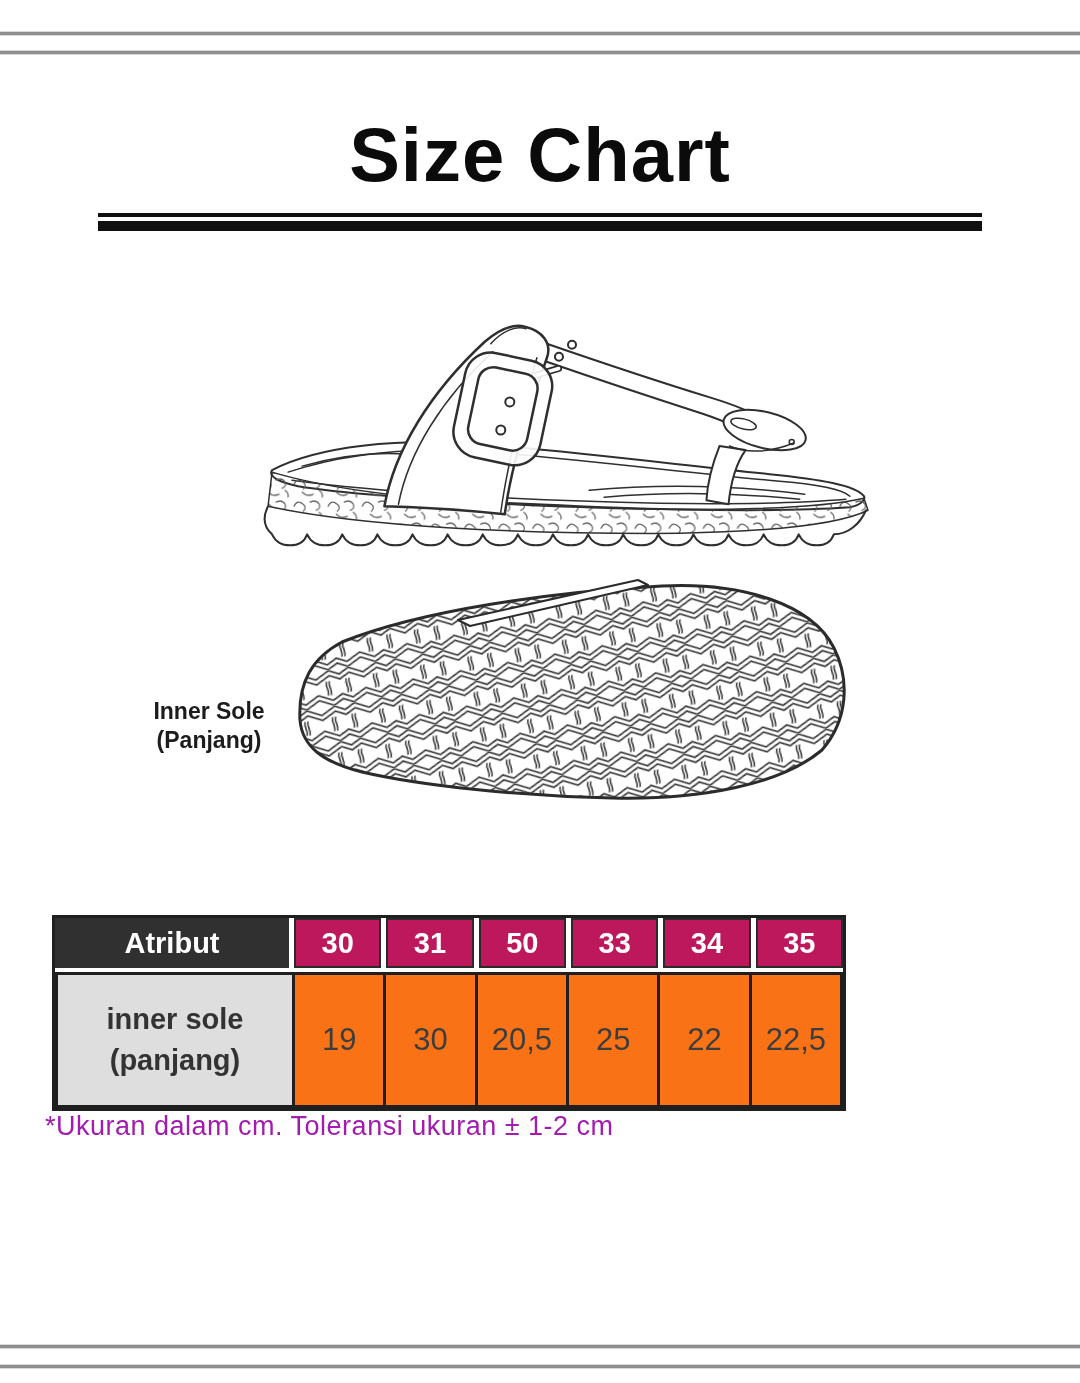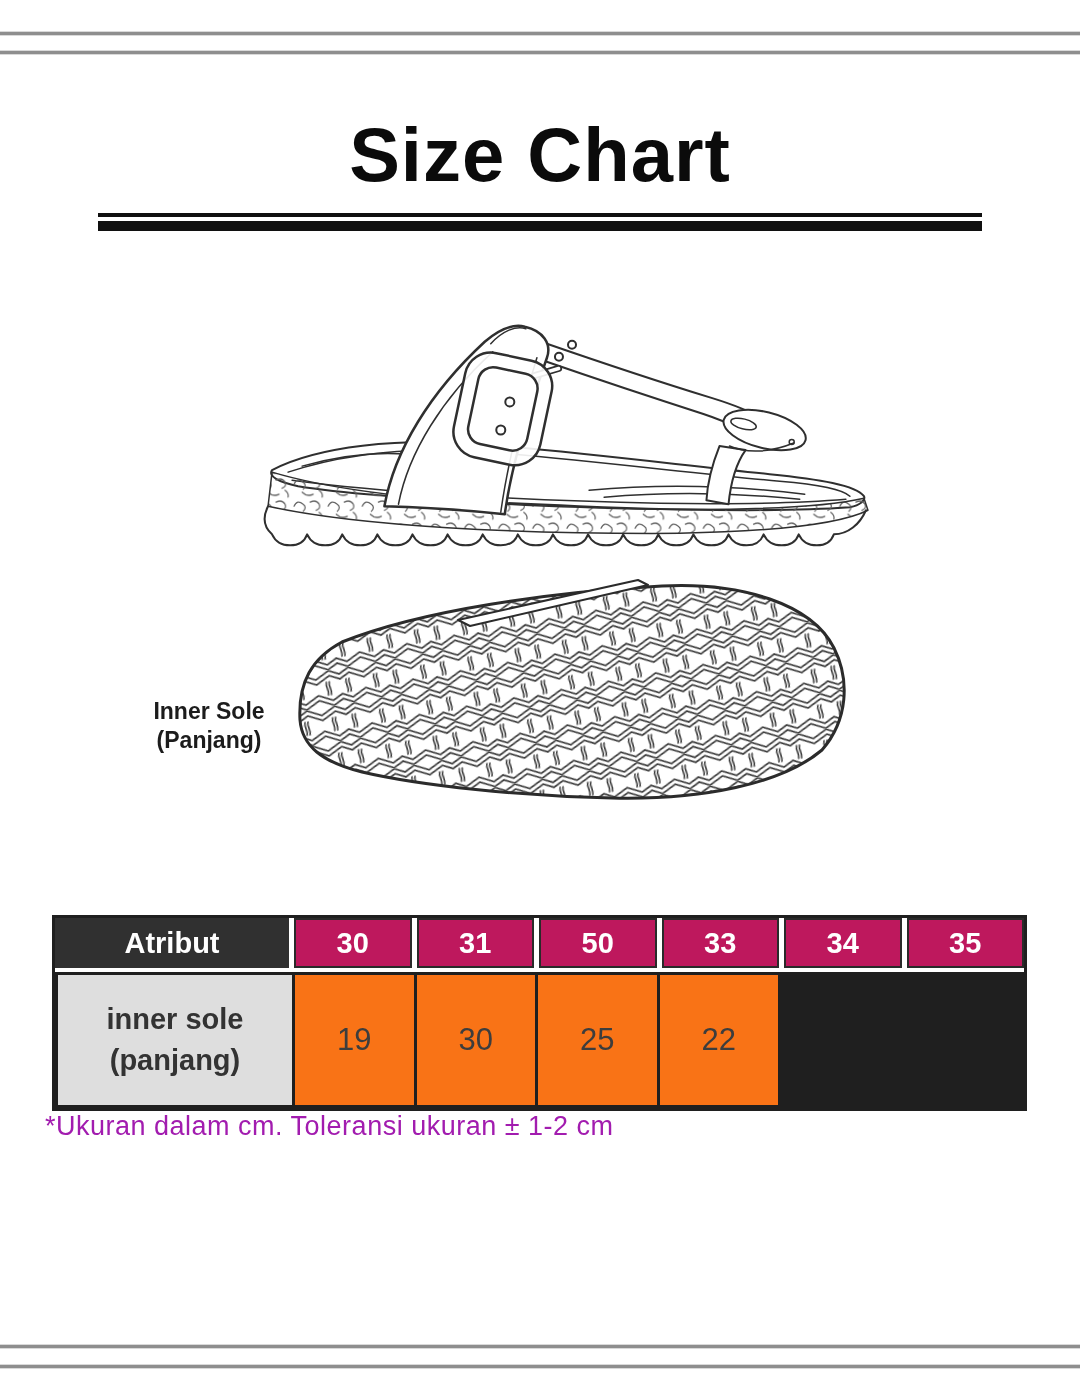--- a/index.html
+++ b/index.html
@@ -25,21 +25,21 @@
   .sandal-svg{position:absolute;left:258px;top:290px;width:622px;height:262px;}
   .sole-svg{position:absolute;left:272px;top:560px;width:580px;height:252px;}
 
   .sole-label{
     position:absolute;left:148px;top:688px;width:122px;text-align:center;
     font-size:23px;font-weight:bold;line-height:1.28;color:#1c1c1c;
   }
 
   
   .size-table{
-    position:absolute;left:52px;top:906px;width:975px;
+    position:absolute;left:52px;top:906px;width:794px;
     border:3px solid #1f1f1f;background:#ffffff;box-sizing:border-box;
   }
   .thead{
     display:grid;grid-template-columns:234px repeat(6,1fr);gap:5px;
     height:50px;background:#ffffff;
   }
   .th{
     display:flex;align-items:center;justify-content:center;
     color:#ffffff;font-weight:bold;font-size:29px;
   }
@@ -171,22 +171,24 @@
       <div class="th th-size">35</div>
     </div>
     <div class="tdivider"></div>
     <div class="tbody">
       <div class="td td-attr">
         <span>inner sole</span>
         <span>(panjang)</span>
       </div>
       <div class="td">19</div>
       <div class="td">30</div>
+      <div class="td">20,5</div>
       <div class="td">25</div>
       <div class="td">22</div>
+      <div class="td">22,5</div>
     </div>
   </div>
 
   <div class="footnote">*Ukuran dalam cm. Toleransi ukuran ± 1-2 cm</div>
 
   <div class="gray-rule rule-b1"></div>
   <div class="gray-rule rule-b2"></div>
 
 </div>
 

